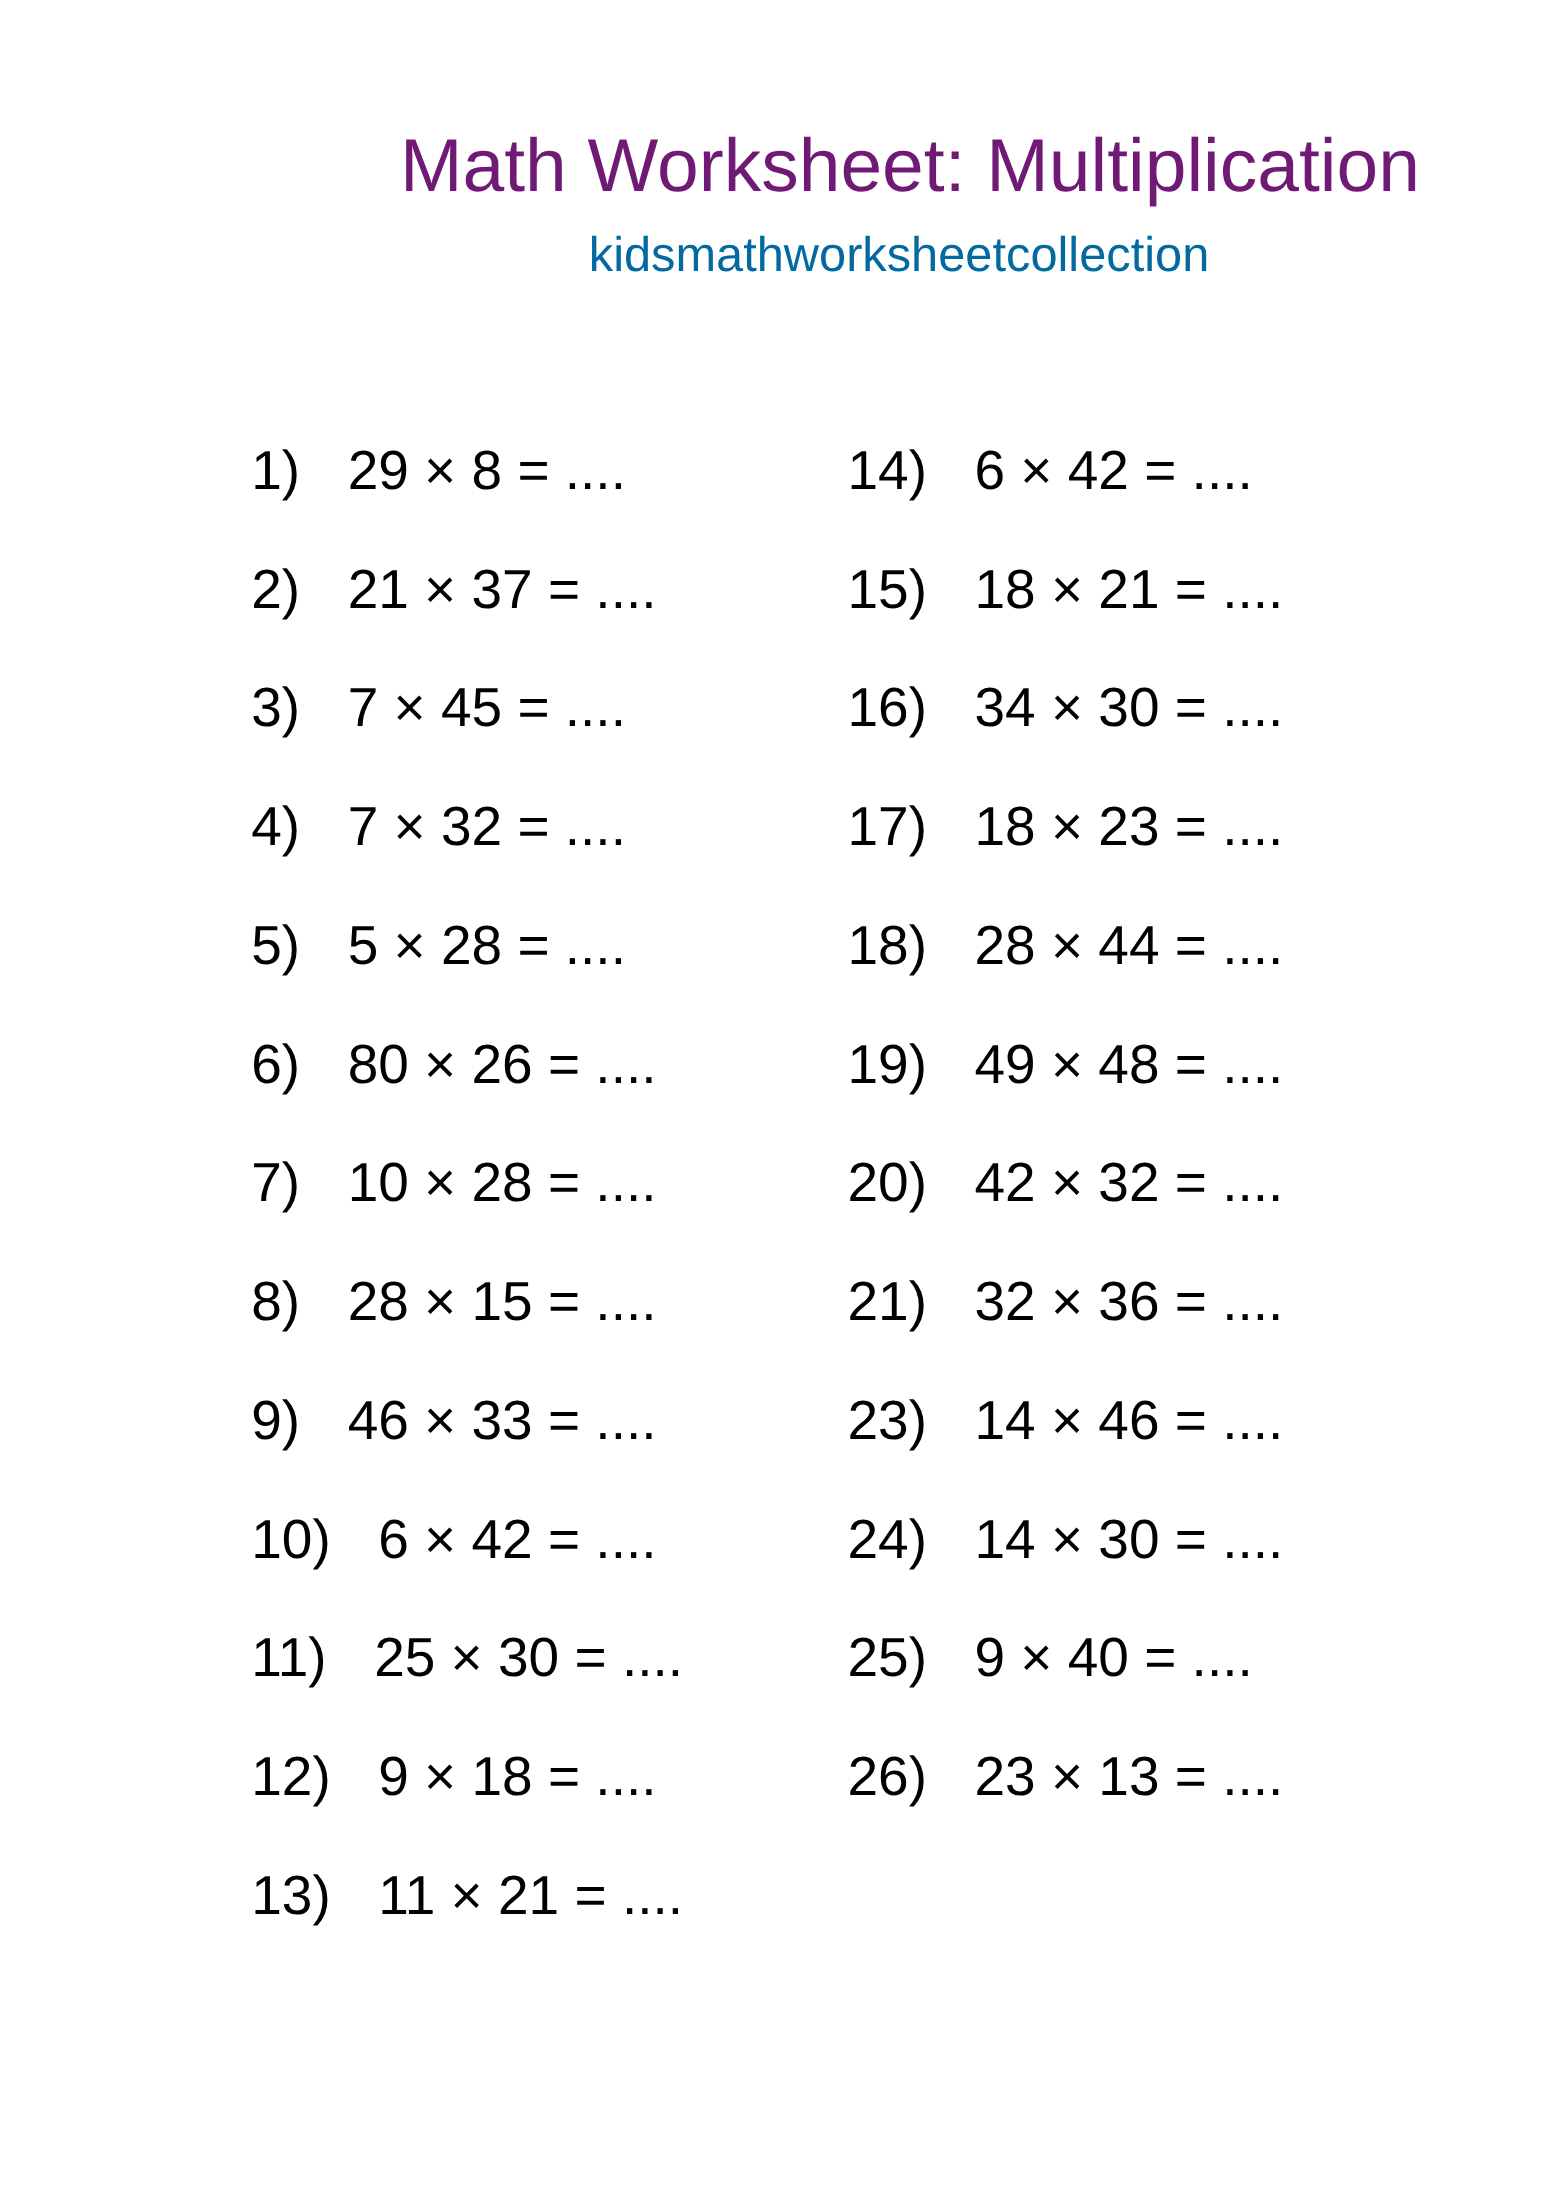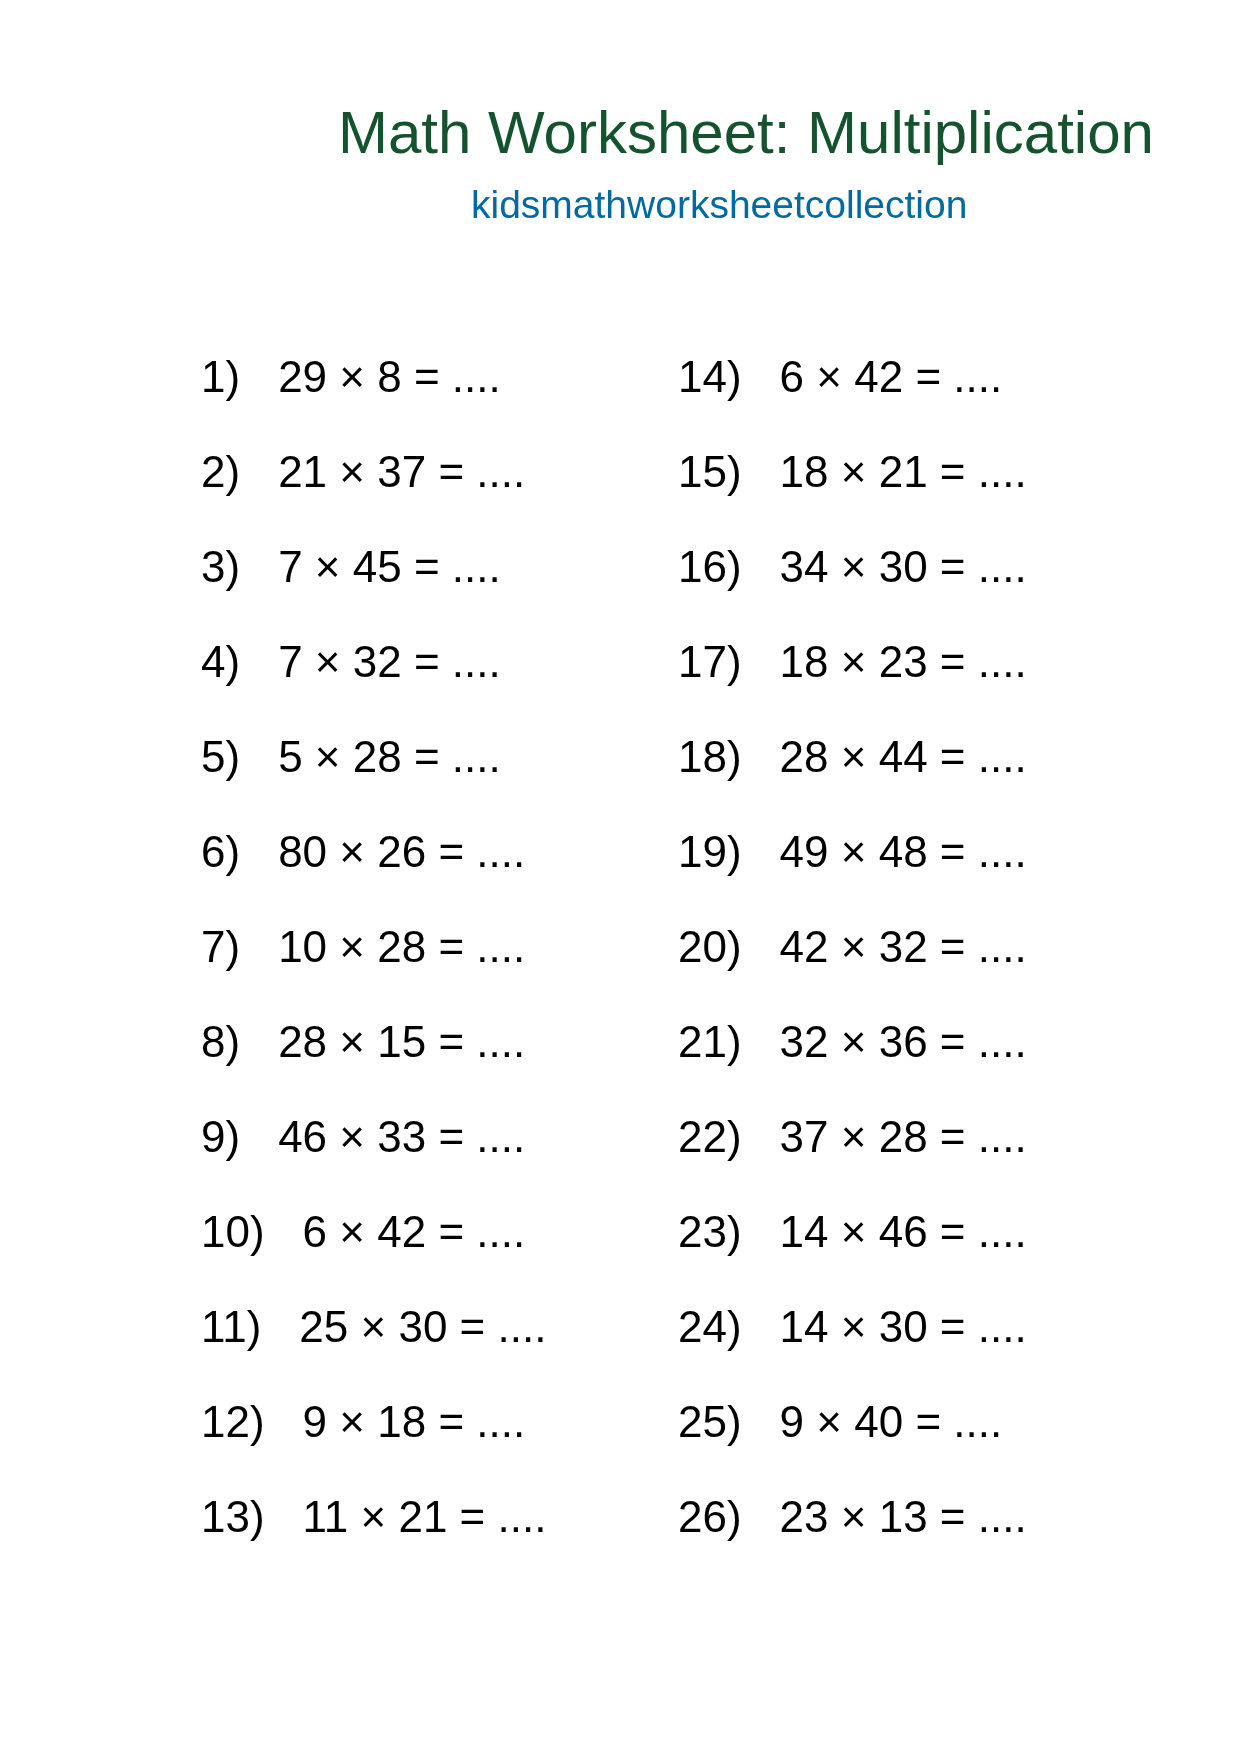--- a/index.html
+++ b/index.html
@@ -3,22 +3,21 @@
 <meta charset="utf-8">
 <style>
   html, body { margin: 0; padding: 0; background: #ffffff; }
   body {
     width: 1240px; height: 1754px; position: relative; overflow: hidden;
     font-family: "Liberation Sans", sans-serif; color: #000000;
   }
   .title {
     position: absolute; left: 320px; top: 98px;
     font-size: 60px; line-height: 70px; white-space: nowrap;
-    color: #14532d;
-    margin-left: 18px;
+    color: #701a75;
   }
   .subtitle {
     position: absolute; left: 471px; top: 182px;
     font-size: 39px; line-height: 46px; white-space: nowrap;
     color: #0369a1;
   }
   .column {
     position: absolute; top: 352px;
   }
   .col-left { left: 201px; }
@@ -53,18 +52,17 @@
 
 <div class="column col-right">
   <div class="problem"><span class="num">14)</span><span class="expr">6 × 42 = ....</span></div>
   <div class="problem"><span class="num">15)</span><span class="expr">18 × 21 = ....</span></div>
   <div class="problem"><span class="num">16)</span><span class="expr">34 × 30 = ....</span></div>
   <div class="problem"><span class="num">17)</span><span class="expr">18 × 23 = ....</span></div>
   <div class="problem"><span class="num">18)</span><span class="expr">28 × 44 = ....</span></div>
   <div class="problem"><span class="num">19)</span><span class="expr">49 × 48 = ....</span></div>
   <div class="problem"><span class="num">20)</span><span class="expr">42 × 32 = ....</span></div>
   <div class="problem"><span class="num">21)</span><span class="expr">32 × 36 = ....</span></div>
-  <div class="problem"><span class="num">22)</span><span class="expr">37 × 28 = ....</span></div>
   <div class="problem"><span class="num">23)</span><span class="expr">14 × 46 = ....</span></div>
   <div class="problem"><span class="num">24)</span><span class="expr">14 × 30 = ....</span></div>
   <div class="problem"><span class="num">25)</span><span class="expr">9 × 40 = ....</span></div>
   <div class="problem"><span class="num">26)</span><span class="expr">23 × 13 = ....</span></div>
 </div>
 
 </body></html>

